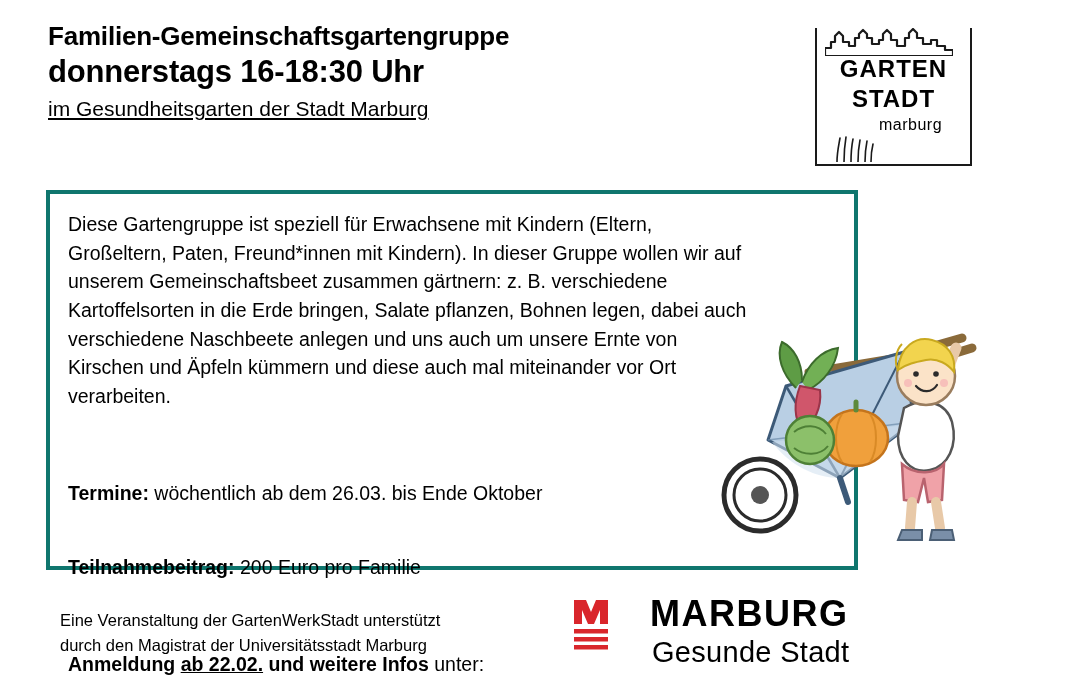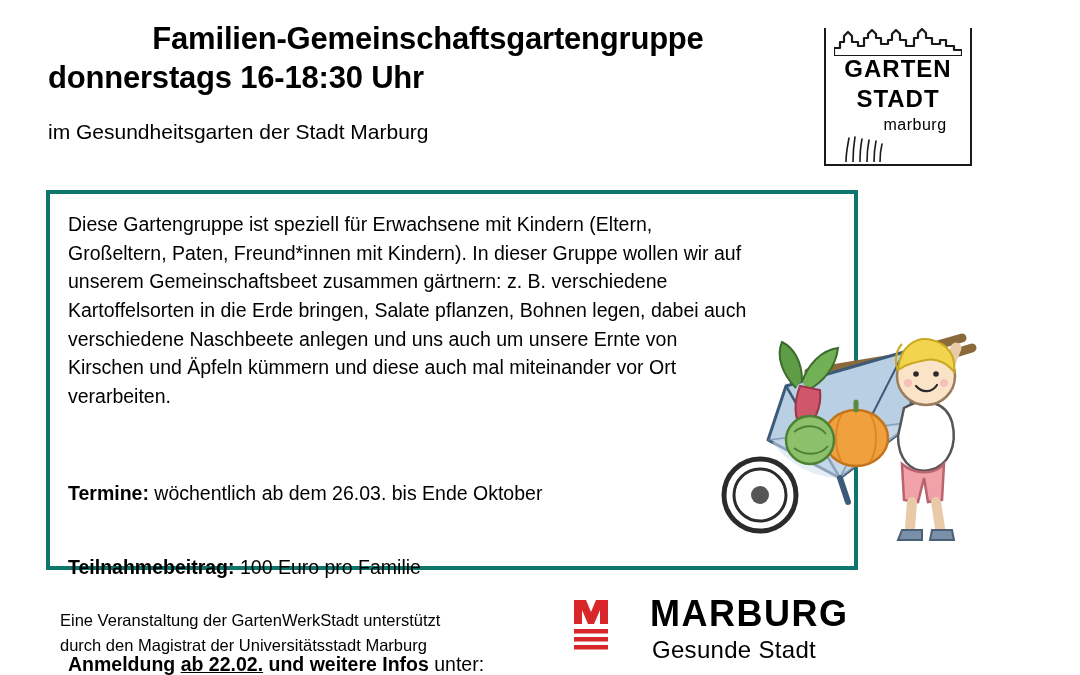--- a/index.html
+++ b/index.html
@@ -17,46 +17,47 @@
   }
 
   
   .header {
     position: absolute;
     left: 48px;
     top: 20px;
     width: 760px;
   }
   .title-line1 {
-    font-size: 31px;
+    font-size: 26px;
     font-weight: bold;
     line-height: 1.25;
     letter-spacing: -0.2px;
-    text-align: center;
   }
   .title-line2 {
     font-size: 31px;
     font-weight: bold;
     line-height: 1.25;
     letter-spacing: -0.2px;
   }
   .subtitle {
     font-size: 21px;
     font-weight: normal;
     line-height: 1.3;
-    margin-top: 20px;
+    margin-top: 4px;
+    text-decoration: underline;
   }
 
   
   .gws-logo {
     position: absolute;
     right: 108px;
     top: 28px;
     width: 148px;
     height: 138px;
+    padding-left: 9px;
   }
   .gws-logo .frame {
     position: absolute;
     left: 0; top: 0; right: 0; bottom: 0;
     border-left: 2px solid #1a1a1a;
     border-right: 2px solid #1a1a1a;
   }
   .gws-logo .frame:before {
     content: "";
     position: absolute;
@@ -165,21 +166,21 @@
     top: 0px;
     font-size: 36px;
     font-weight: bold;
     letter-spacing: 1.5px;
     line-height: 1;
   }
   .marburg-sub {
     position: absolute;
     left: 80px;
     top: 42px;
-    font-size: 24px;
+    font-size: 29px;
     letter-spacing: 0.3px;
     line-height: 1;
   }
 </style>
 </head>
 <body>
 
 <div class="header">
   <div class="title-line1">Familien-Gemeinschaftsgartengruppe</div>
   <div class="title-line2">donnerstags 16-18:30 Uhr</div>
@@ -206,21 +207,21 @@
     <div class="para">Diese Gartengruppe ist speziell für Erwachsene mit Kindern (Eltern, Großeltern, Paten, Freund*innen mit Kindern). In dieser Gruppe wollen wir auf unserem Gemeinschaftsbeet zusammen gärtnern: z. B. verschiedene Kartoffelsorten in die Erde bringen, Salate pflanzen, Bohnen legen, dabei auch verschiedene Naschbeete anlegen und uns auch um unsere Ernte von Kirschen und Äpfeln kümmern und diese auch mal miteinander vor Ort verarbeiten.</div>
 
     <div class="block-gap"></div>
 
     <div class="line">
       <b>Termine:</b>
       <span>wöchentlich ab dem 26.03. bis Ende Oktober</span>
     </div>
     <div class="line">
       <b>Teilnahmebeitrag:</b>
-      <span>100 Euro pro Familie</span>
+      <span>200 Euro pro Familie</span>
     </div>
 
     <div class="block-gap"></div>
 
     <div class="line">
       <b>Anmeldung</b>
       <b class="u">ab 22.02.</b>
       <b>und weitere Infos</b>
       <span>unter:</span>
     </div>

